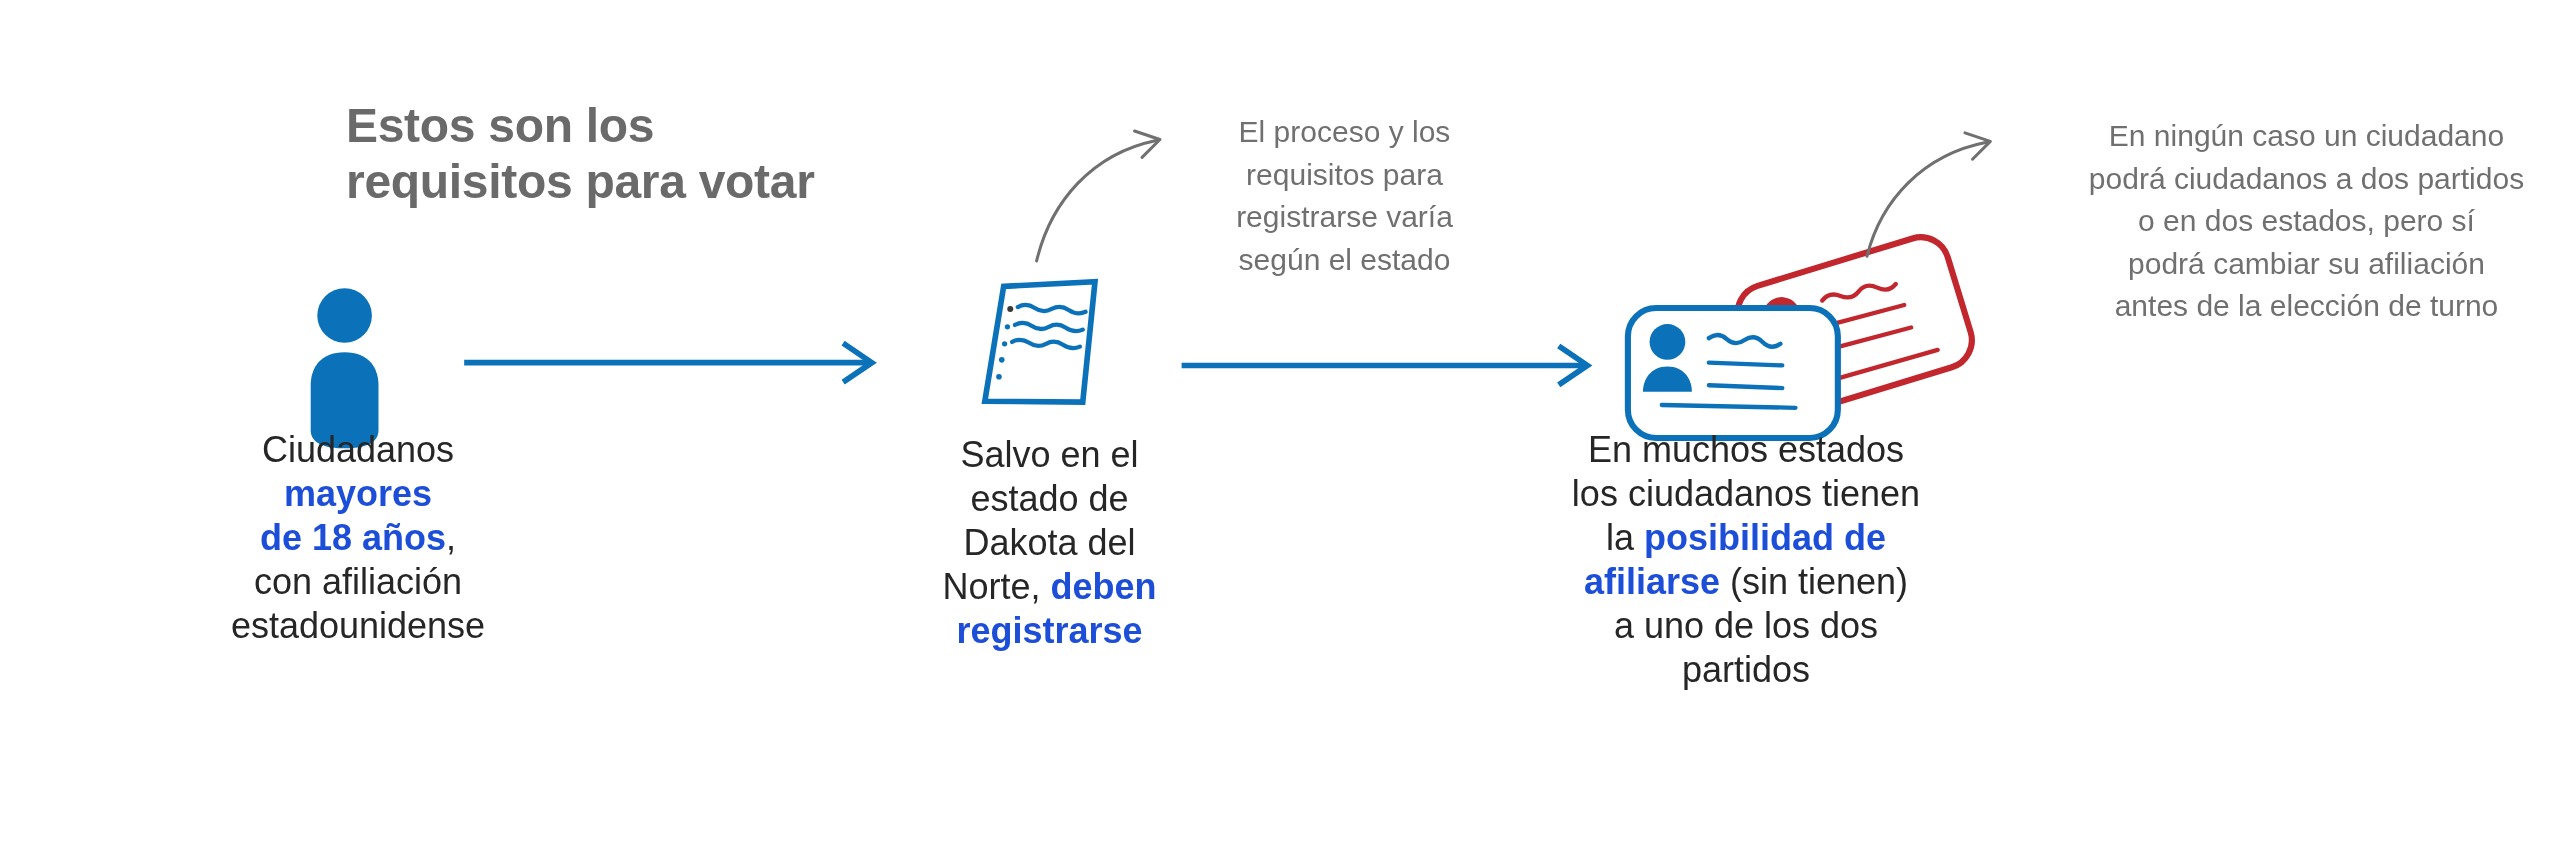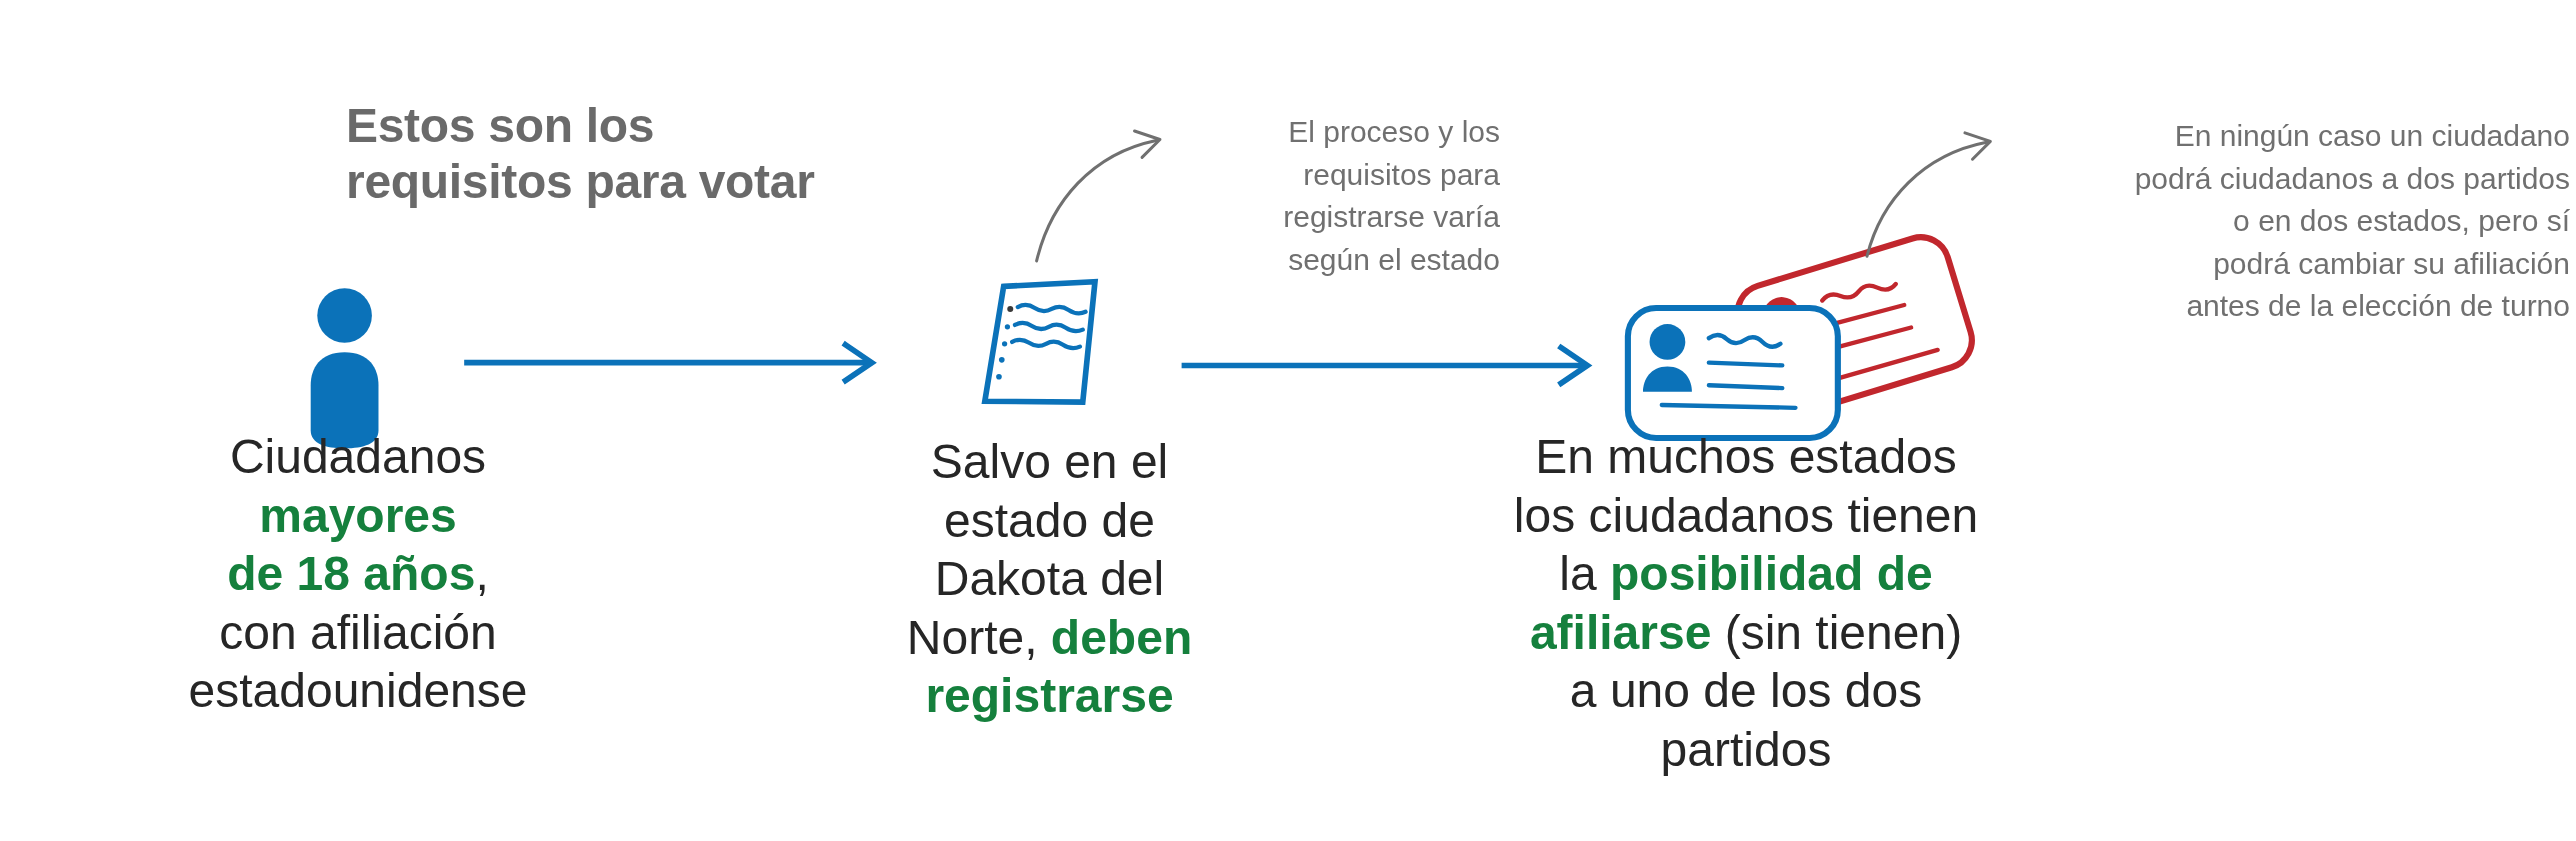--- a/index.html
+++ b/index.html
@@ -35,38 +35,38 @@
     line-height: 1.17;
     letter-spacing: -0.3px;
   }
   #headline .hl-line { display: block; white-space: pre; }
 
   
   .caption {
     position: absolute;
     text-align: center;
     color: #262626;
-    font-size: 48px;
+    font-size: 36px;
     line-height: 1.22;
     font-weight: normal;
   }
-  .caption b { color: #15803d; font-weight: bold; }
+  .caption b { color: #1d4ed8; font-weight: bold; }
   .cap-line { display: block; white-space: pre; }
 
   #caption-1 { left: 113px;  top: 428px; width: 490px; }
   #caption-2 { left: 852px;  top: 433px; width: 395px; }
   #caption-3 { left: 1473px; top: 428px; width: 546px; }
 
   
   .annotation {
     position: absolute;
     color: #707070;
     font-size: 30px;
     line-height: 1.42;
-    text-align: right;
+    text-align: center;
   }
   .ann-line { display: block; white-space: pre; }
   #annotation-1 { left: 1189px; top: 111px; width: 311px; }
   #annotation-2 { left: 2011px; top: 115px; width: 527px; margin-left: 32px; }
 
   
   .svg-layer {
     position: absolute;
     left: 0; top: 0;
     width: 2576px;

